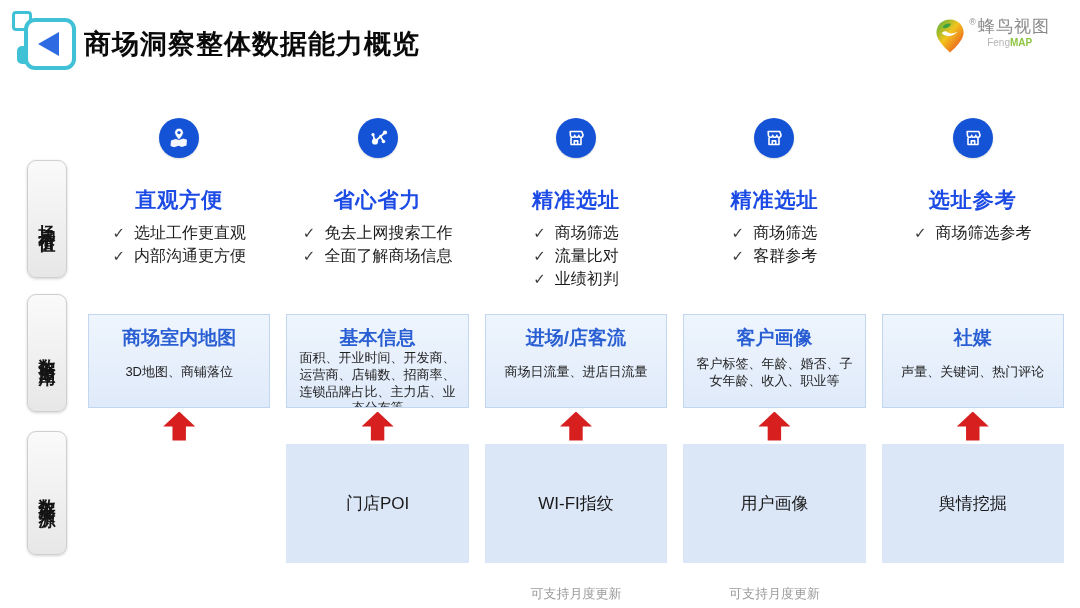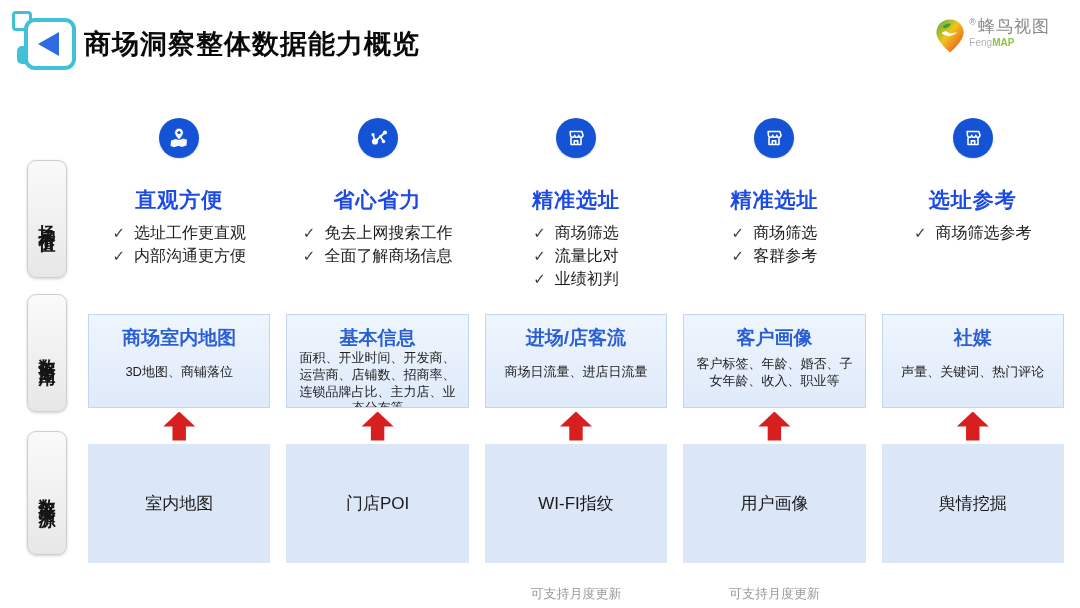--- a/index.html
+++ b/index.html
@@ -12,21 +12,21 @@
   .logo-sq-back{position:absolute;left:7px;top:42px;width:24px;height:18px;background:#41c1d6;border-radius:5px;}
   .logo-sq-main{position:absolute;left:14px;top:14px;width:44px;height:44px;border:4px solid #41c1d6;border-radius:11px;background:#fff;
                 display:flex;align-items:center;justify-content:center;}
   .logo-plane{width:0;height:0;border-top:12px solid transparent;border-bottom:12px solid transparent;border-right:21px solid #2e6be2;margin-right:3px;}
   .page-title{position:absolute;left:84px;top:26px;font-size:27px;font-weight:800;color:#0a0a0a;letter-spacing:1px;}
 
   .brand{position:absolute;right:30px;top:18px;display:flex;align-items:flex-start;}
   .brand-text{margin-left:4px;line-height:1.05;}
   .brand-cn{font-size:17px;color:#8a8a8a;letter-spacing:1px;}
   .brand-reg{font-size:9px;color:#8a8a8a;vertical-align:super;margin-right:1px;}
-  .brand-en{text-align:left;font-size:10px;margin-top:2px;}
+  .brand-en{text-align:center;font-size:10px;margin-top:2px;}
   .brand-en .feng{color:#b5b5b5;}
   .brand-en .map{color:#8dc63f;font-weight:700;}
 
   
   .rail-label{position:absolute;left:27px;width:38px;background:linear-gradient(180deg,#fafafa,#e7e7e7);
               border:1px solid #cfcfcf;border-radius:9px;box-shadow:0 1px 3px rgba(0,0,0,.18);
               display:flex;align-items:center;justify-content:center;}
   .rail-label span{writing-mode:vertical-rl;text-orientation:upright;letter-spacing:4px;
                    font-size:17px;font-weight:700;color:#141414;}
   .rail-1{top:160px;height:116px;}
@@ -128,21 +128,20 @@
       </div>
       <div class="app-box">
         <div class="app-title">商场室内地图</div>
         <div class="app-desc-wrap">
             <div class="app-desc">3D地图、商铺落位</div>
           </div>
       </div>
       <div class="arrow-row">
           <div class="up-arrow"></div>
         </div>
-      <div class="source-box">室内地图</div>
       <div class="note"></div>
     </div>
 
     <div class="col">
       <div class="icon-row">
         <div class="icon-circle">
           <svg viewBox="0 0 24 24" width="24" height="24">
             <g stroke="#fff" stroke-width="1.7" stroke-linecap="round">
               <line x1="9" y1="15.5" x2="14.5" y2="10.5"></line>
               <line x1="14.5" y1="10.5" x2="19" y2="6.5"></line>

